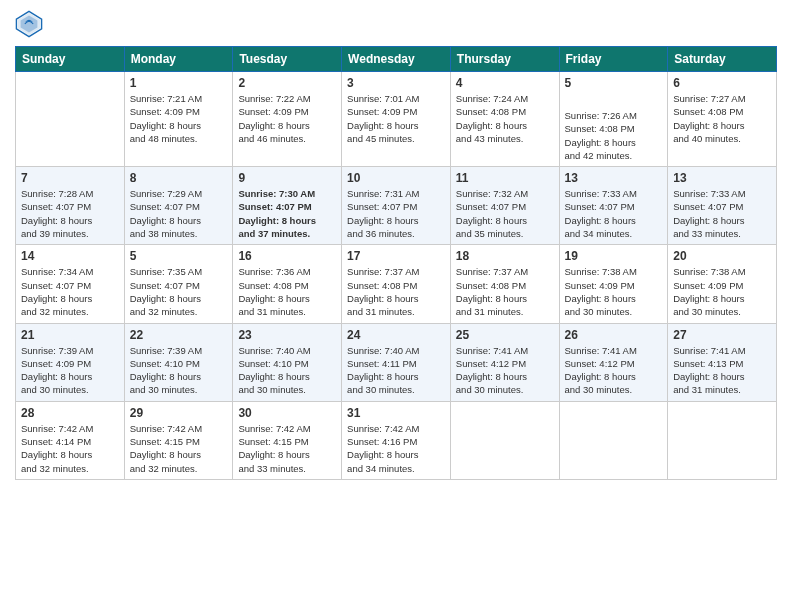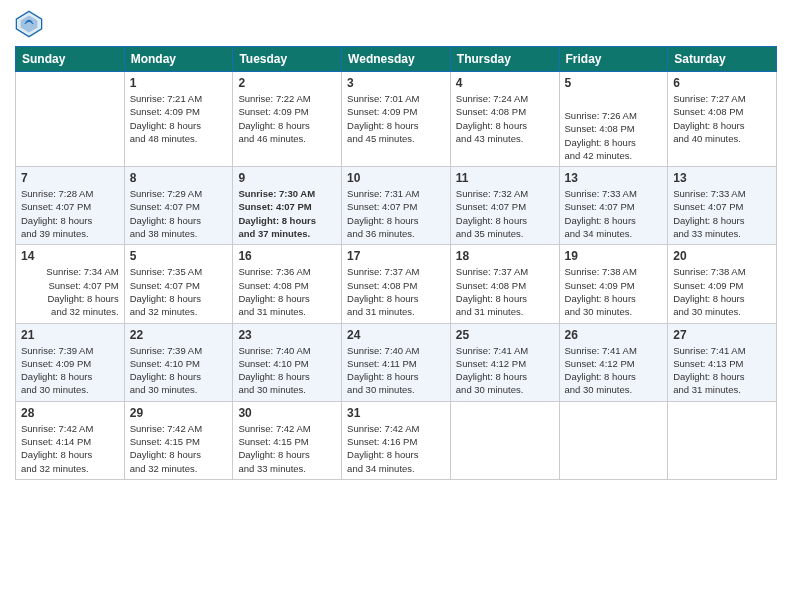--- a/index.html
+++ b/index.html
@@ -227,21 +227,21 @@
             <span class="day-number">13</span>
             <div class="day-info" style="white-space: pre-line;">Sunrise: 7:33 AM
 Sunset: 4:07 PM
 Daylight: 8 hours
 and 33 minutes.</div>
           </td>
         </tr>
         <tr>
           <td>
             <span class="day-number">14</span>
-            <div class="day-info" style="white-space: pre-line; text-align: right;">Sunrise: 7:34 AM
+            <div class="day-info" style="white-space: pre-line;">Sunrise: 7:34 AM
 Sunset: 4:07 PM
 Daylight: 8 hours
 and 32 minutes.</div>
           </td>
           <td>
             <span class="day-number">5</span>
             <div class="day-info" style="white-space: pre-line;">Sunrise: 7:35 AM
 Sunset: 4:07 PM
 Daylight: 8 hours
 and 32 minutes.</div>

